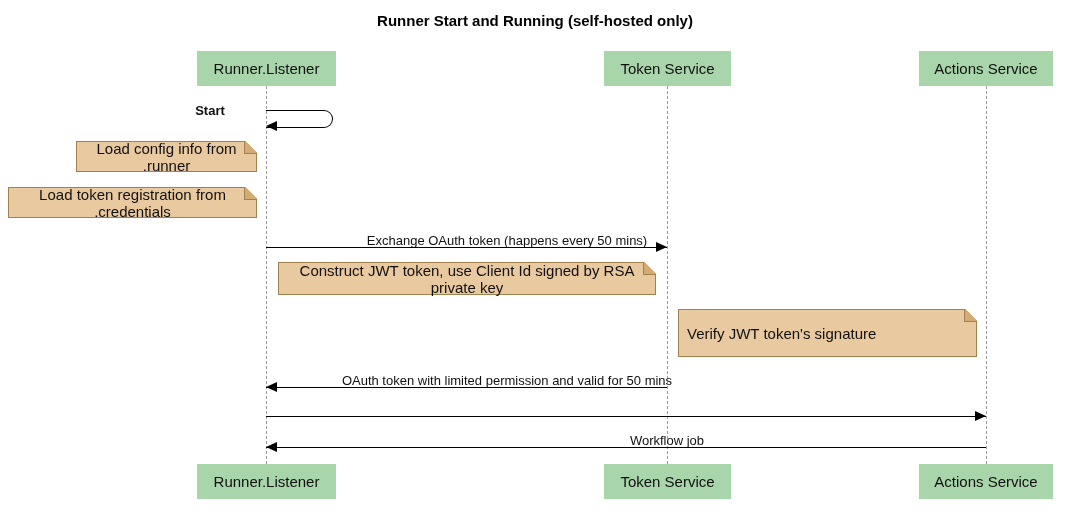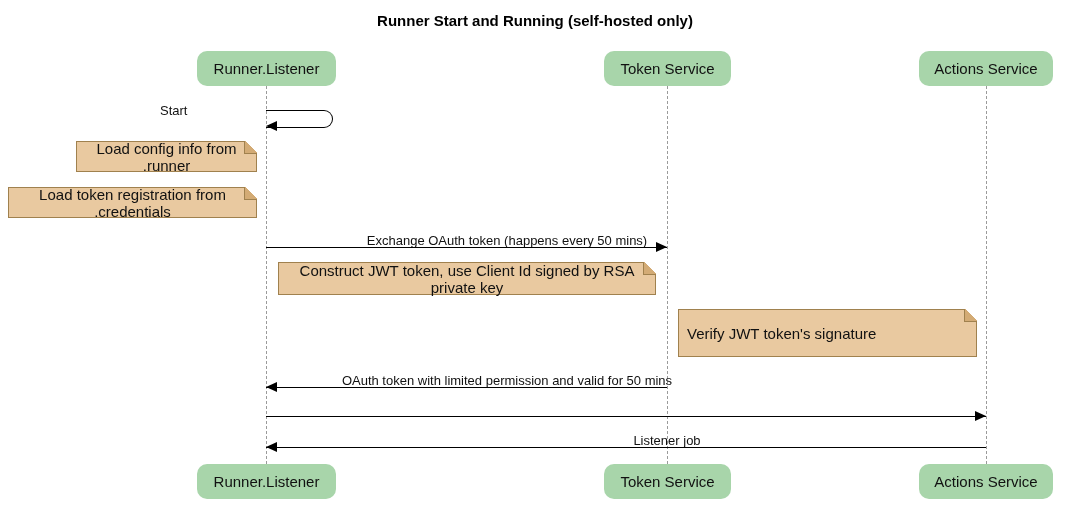--- a/index.html
+++ b/index.html
@@ -16,21 +16,21 @@
     position: absolute;
     left: 0; top: 12px; width: 1070px;
     text-align: center;
     font-size: 15px;
     font-weight: bold;
     color: #000;
   }
   .participant {
     position: absolute;
     height: 35px;
-    border-radius: 10px;
+    border-radius: 0;
     background: var(--participant_fill, #a8d5aa);
     display: flex;
     align-items: center;
     justify-content: center;
     font-size: 15px;
     color: #111;
   }
   .lifeline {
     position: absolute;
     top: 86px;
@@ -69,22 +69,23 @@
     position: absolute;
     left: 266px; top: 110px;
     width: 66px; height: 16px;
     border: 1px solid var(--arrow, #000);
     border-left: none;
     border-radius: 0 9px 9px 0;
   }
   .self-label {
     position: absolute;
     left: 160px; top: 103px; width: 100px;
-    text-align: left;
+    text-align: center;
     font-size: 13px;
+    font-weight: bold;
   }
   .note {
     position: absolute;
     box-sizing: border-box;
     background: var(--note_fill, #e9c9a0);
     border: 1px solid var(--note_border, #a0814e);
     font-size: 15px;
     display: flex;
     align-items: center;
     justify-content: center;
@@ -142,21 +143,21 @@
     <span>Verify JWT token's signature</span>
   </div>
 
   <div class="mlabel" style="left:466px; top:373px;">OAuth token with limited permission and valid for 50 mins</div>
   <div class="mline" style="left:266px; top:387px; width:401px;"></div>
   <div class="arrow-left" style="left:266px; top:382px;"></div>
 
   <div class="mline" style="left:266px; top:416px; width:720px;"></div>
   <div class="arrow-right" style="left:975px; top:411px;"></div>
 
-  <div class="mlabel" style="left:626px; top:433px;">Listener job</div>
+  <div class="mlabel" style="left:626px; top:433px;">Workflow job</div>
   <div class="mline" style="left:266px; top:447px; width:720px;"></div>
   <div class="arrow-left" style="left:266px; top:442px;"></div>
 
   <div class="participant" style="left:197px; top:464px; width:139px;">Runner.Listener</div>
   <div class="participant" style="left:604px; top:464px; width:127px;">Token Service</div>
   <div class="participant" style="left:919px; top:464px; width:134px;">Actions Service</div>
 
 </div>
 
 </body></html>

